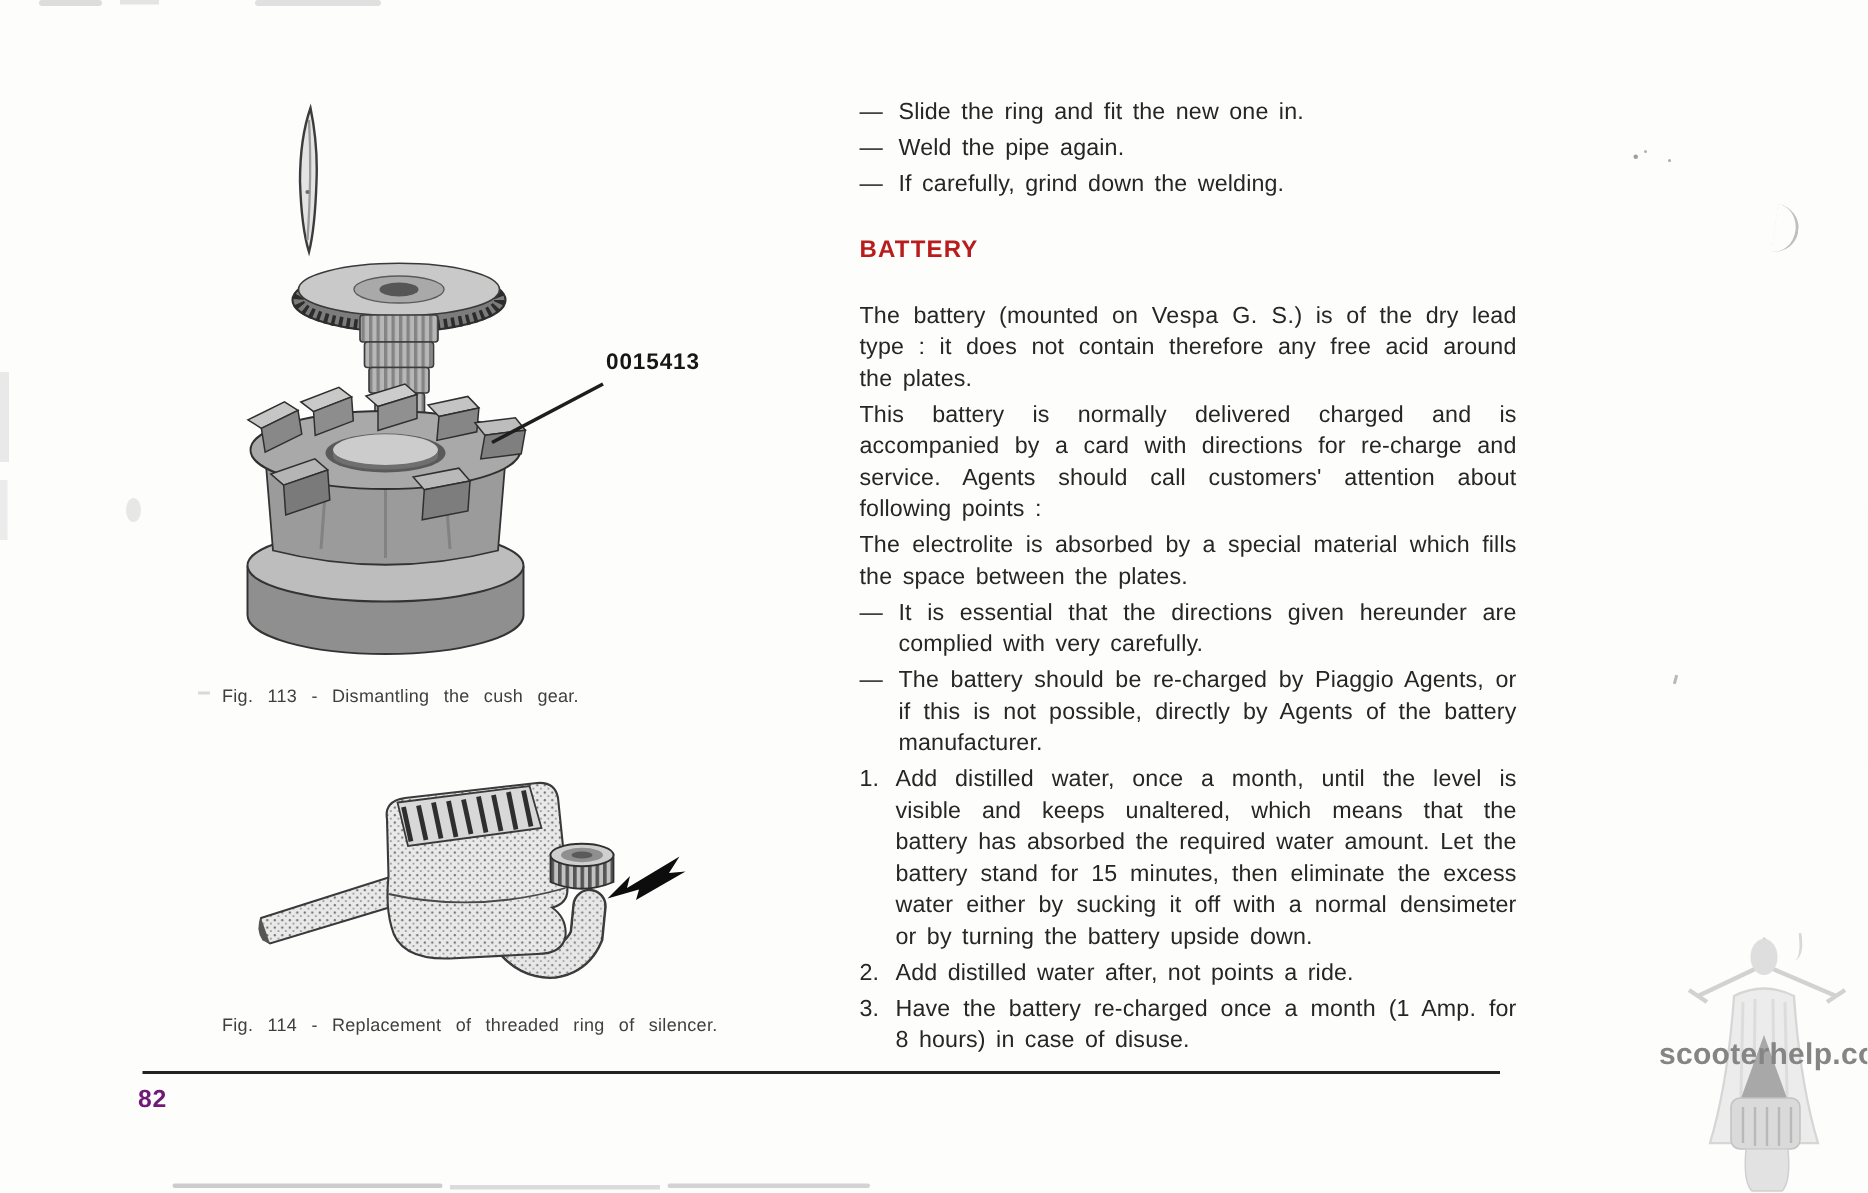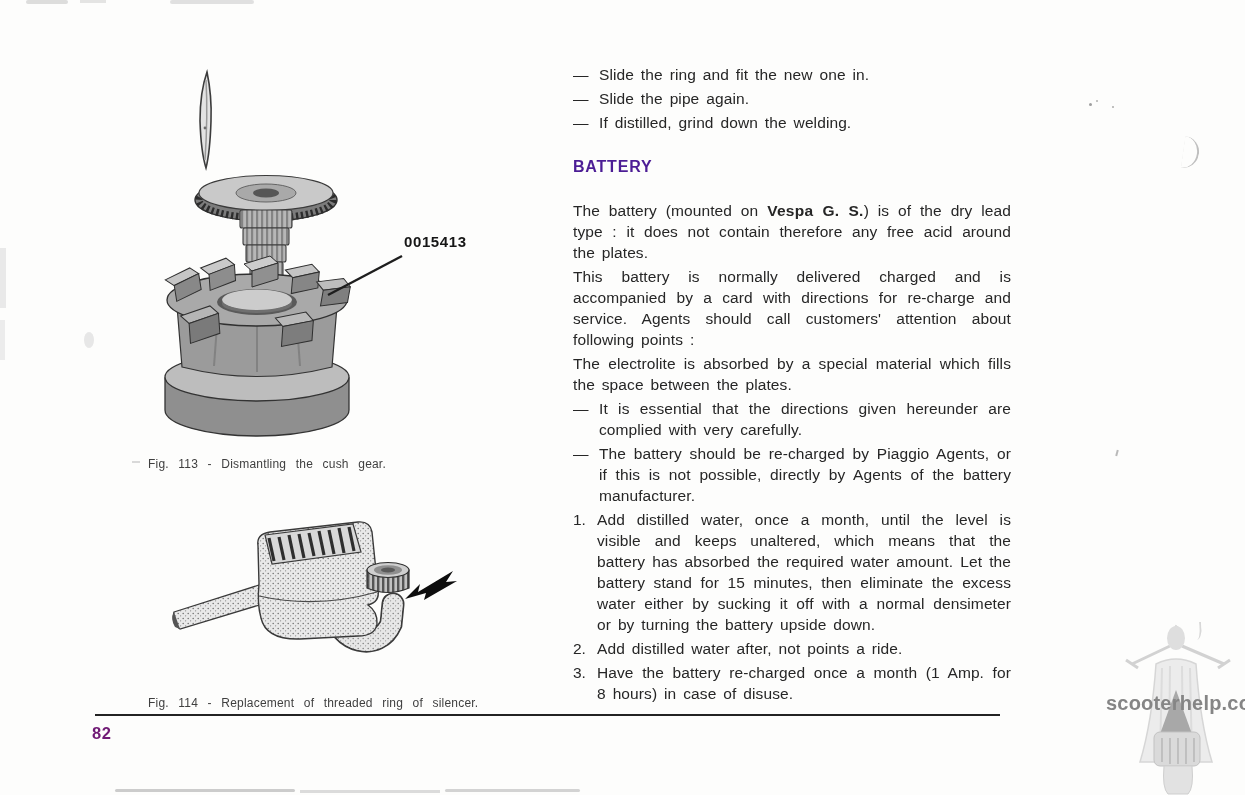--- a/index.html
+++ b/index.html
@@ -13,25 +13,25 @@
   .rcol {
     position:absolute; left:573px; top:63px; width:438px;
     font-size:15.5px; line-height:21px; text-align:justify;
     word-spacing:2.5px; letter-spacing:0.1px; color:#262626;
   }
   .hang { position:relative; padding-left:26px; }
   .hang .marker { position:absolute; left:0; top:0; letter-spacing:0; }
   .intro .hang { line-height:24px; }
   .section-heading {
     margin-top:21px; font-weight:bold; font-size:16px;
-    letter-spacing:0.8px; color:#4c1d95; text-align:left;
+    letter-spacing:0.8px; color:#b91c1c; text-align:left;
   }
   .para { margin-top:3px; }
   .para.first { margin-top:23px; }
-  .b { font-weight:bold; letter-spacing:0.3px; }
+  .b { font-weight:normal; letter-spacing:0.3px; }
   .num-item { margin-top:3px; }
   .num-item .marker { font-weight:normal; }
   
   .fig-caption {
     position:absolute; font-size:12px; color:#3f3f3f;
     word-spacing:6px; letter-spacing:0.2px; white-space:nowrap;
   }
   .part-label {
     position:absolute; left:404px; top:233px;
     font-size:15px; font-weight:bold; letter-spacing:0.6px; color:#161616;
@@ -181,36 +181,36 @@
     <g>
       <path d="M205,58 L247,58 L247,76 Q226,85 205,76 Z" fill="url(#knurl)" stroke="#303030" stroke-width="1.2"></path>
       <ellipse cx="226" cy="58" rx="21" ry="7.5" fill="#cfcfcf" stroke="#303030" stroke-width="1.2"></ellipse>
       <ellipse cx="226" cy="58" rx="14" ry="4.8" fill="#8f8f8f"></ellipse>
       <ellipse cx="226" cy="58" rx="7" ry="2.4" fill="#5a5a5a"></ellipse>
     </g>
 
     <polygon points="243,87 258,72 256,80 291,59 284,70 295,69 262,88 264,81" fill="#0d0d0d"></polygon>
   </svg>
 
-  <div class="fig-caption" style="left:148px; top:696px;">Fig. 114 - Replacement of threaded ring of silencer.</div>
+  <div class="fig-caption" style="left:148px; top:676px;">Fig. 114 - Replacement of threaded ring of silencer.</div>
 
   <div class="rcol">
 
     <div class="intro">
       <div class="hang">
         <span class="marker">—</span>
         <span>Slide the ring and fit the new one in.</span>
       </div>
       <div class="hang">
         <span class="marker">—</span>
-        <span>Slide the pipe again.</span>
+        <span>Weld the pipe again.</span>
       </div>
       <div class="hang">
         <span class="marker">—</span>
-        <span>If distilled, grind down the welding.</span>
+        <span>If carefully, grind down the welding.</span>
       </div>
     </div>
 
     <div class="section-heading">BATTERY</div>
 
     <div class="para first">
       <span>The battery (mounted on </span><span class="b">Vespa G. S.</span><span>) is of the dry lead type : it does not contain therefore any free acid around the plates.</span>
     </div>
 
     <div class="para">This battery is normally delivered charged and is accompanied by a card with directions for re-charge and service. Agents should call customers' attention about following points :</div>

